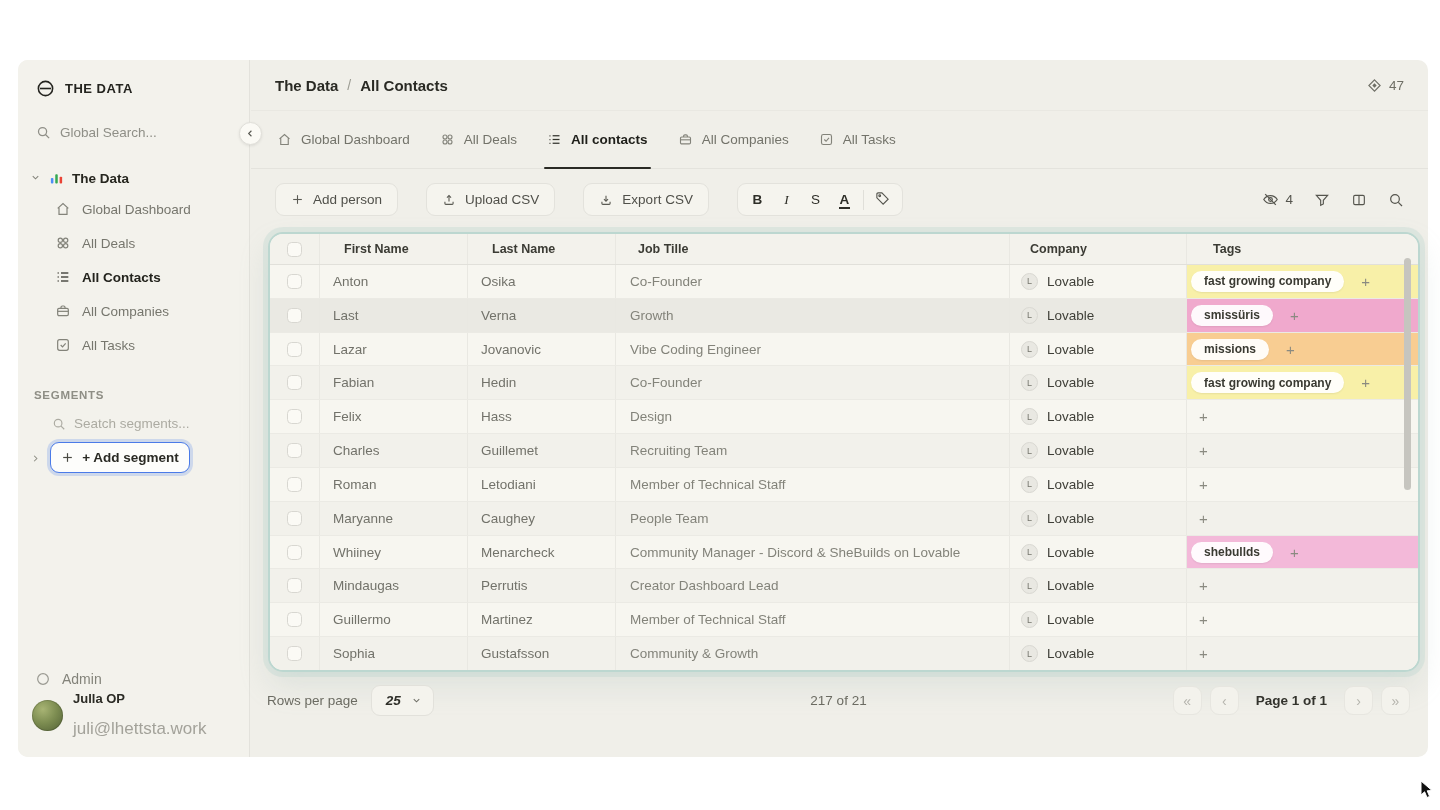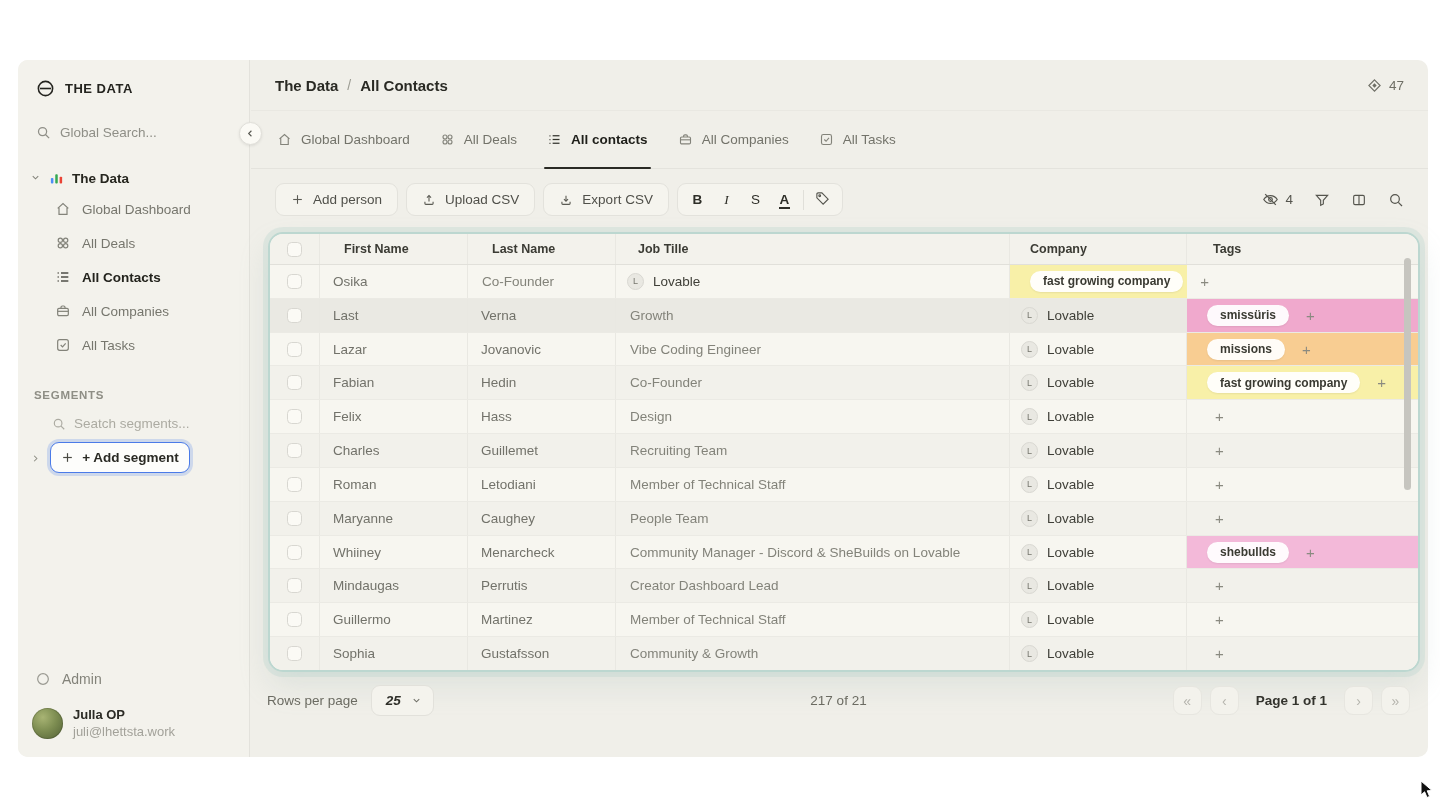--- a/index.html
+++ b/index.html
@@ -18,38 +18,38 @@
   .side-item svg, .tree-item .chev svg { stroke:#83837A; }
   .segments-h { margin:27px 0 0 16px; font-size:11.5px; font-weight:700; letter-spacing:.7px; color:#8E8E85; }
   .segments-search { display:flex; align-items:center; gap:8px; margin:15px 0 0 34px; color:#ACABA2; font-size:13.5px; }
   .add-seg-row { position:relative; margin-top:11px; height:32px; }
   .add-seg-chev { position:absolute; left:12px; top:8px; }
   .add-seg-btn { position:absolute; left:32px; top:0; width:140px; height:31px; display:flex; align-items:center; justify-content:center; gap:8px; background:#FDFDFB; border:1.5px solid #4B7BE8; border-radius:9px; box-shadow:0 0 0 3px rgba(75,123,232,.22); font-size:13.5px; font-weight:600; color:#2A2A24; }
   .admin-row { position:absolute; left:17px; bottom:70px; display:flex; align-items:center; gap:11px; color:#83837A; font-size:14px;text-align:center; }
   .user-row { position:absolute; left:14px; bottom:18px; display:flex; align-items:center; gap:10px; }
   .avatar { width:31px; height:31px; border-radius:50%; background:radial-gradient(circle at 35% 30%, #A8B474 0%, #7E8E52 45%, #505F34 100%); box-shadow:inset 0 0 0 1px rgba(0,0,0,.15); }
   .user-name { font-size:13px; font-weight:700; color:#2B2B25; }
-  .user-email { font-size:13px; color:#A3A29A; margin-top:2px; }
+  .user-email { font-size:17px; color:#A3A29A; margin-top:13px; }
   .collapse-btn { position:absolute; left:221px; top:62px; width:23px; height:23px; border-radius:50%; background:#FBFAF5; border:1px solid #E0DFD9; box-shadow:0 1px 3px rgba(0,0,0,.08); display:flex; align-items:center; justify-content:center; z-index:5; color:#55554E; }
 
   
   .main { position:absolute; left:233px; top:0; right:0; bottom:0; }
   .crumbs { height:51px; display:flex; align-items:center; padding:0 24px; border-bottom:1px solid #E9E8E2; }
   .crumbs .b { font-size:15px; font-weight:700; color:#2A2A24; }
   .crumbs .sep { color:#9C9C93; margin:0 9px; font-size:14px; }
   .credits { margin-left:auto; display:flex; align-items:center; gap:7px; color:#6E6E65; font-size:13.5px; }
 
   .tabs { height:58px; display:flex; align-items:center; gap:30px; padding:0 26px; border-bottom:1px solid #E4E3DD; }
   .tab { position:relative; height:100%; display:flex; align-items:center; gap:9px; font-size:13.5px; color:#73736A; }
   .tab svg { stroke:#83837A; }
   .tab.active { color:#1F1F1A; font-weight:700; }
   .tab.active svg { stroke:#33332C; }
   .tab.active::after { content:""; position:absolute; left:-3px; right:-3px; bottom:-1px; height:2.5px; background:#2A2A24; border-radius:2px; }
 
-  .toolbar { margin:14px 24px 0; display:flex; align-items:center; gap:8px; }
+  .toolbar { margin:14px 24px 0; display:flex; align-items:center; gap:28px; }
   .btn { height:33px; display:flex; align-items:center; gap:9px; padding:0 15px; background:#F5F4EE; border:1px solid #E3E2DC; border-radius:9px; font-size:13.5px; color:#50504A; }
   .btn svg { stroke:#5B5B54; }
   .fmt-group { height:33px; display:flex; align-items:center; background:#F5F4EE; border:1px solid #E3E2DC; border-radius:9px; padding:0 5px; }
   .fmt { width:29px; text-align:center; font-size:13.5px; color:#2E2E28; }
   .fmt.b { font-weight:800; }
   .fmt.i { font-style:italic; font-family:"Liberation Serif", serif; }
   .fmt.a span { font-weight:800; border-bottom:2px solid #2E2E28; padding:0 1px; }
   .fmt-div { width:1px; height:20px; background:#E0DFD9; margin:0 4px; }
   .tool-icons { margin-left:auto; display:flex; align-items:center; gap:21px; color:#55554E; }
   .eye-group { display:flex; align-items:center; gap:6px; font-size:13.5px; }
@@ -69,21 +69,21 @@
   .t-row:last-child { border-bottom:none; }
   .t-row.alt { background:#F2F1EB; }
   .t-row.hl { background:#EAE9E3; }
   .t-row > div { display:flex; align-items:center; }
   .c-check, .h-check { justify-content:center; }
   .checkbox { width:15px; height:15px; border:1px solid #D8D7D1; border-radius:4.5px; background:#FBFAF5; }
   .c-first,.c-last { padding-left:13px; color:#72726A; font-size:13.5px; }
   .c-job { padding-left:14px; color:#83837A; font-size:13.5px; }
   .c-company { padding-left:11px; gap:9px; color:#3F3F38; font-size:13.5px; }
   .co-logo { width:17px; height:17px; border-radius:50%; background:#E9E8E2; border:1px solid #D9D8D2; display:flex; align-items:center; justify-content:center; font-size:9px; color:#77776E; }
-  .c-tags { padding-left:20px; }
+  .c-tags { padding-left:4px; }
   .tag-pill { padding:3.5px 13px; border-radius:999px; background:rgba(255,255,255,.93); font-size:12px; font-weight:700; color:#3A3A32; box-shadow:0 1px 2px rgba(0,0,0,.07); white-space:nowrap; }
   .tag-plus { color:#8A8A80; font-size:15px; margin-left:17px; line-height:1; }
   .c-tags.empty .tag-plus { margin-left:8px; }
   .scrollbar { position:absolute; top:24px; right:7px; width:7px; height:232px; border-radius:4px; background:#C6C5BF; }
 
   
   .pagefoot { position:relative; margin:13px 18px 0 16px; display:flex; align-items:center; font-size:13.5px; color:#6B6B62; }
   .rpp { display:flex; align-items:center; gap:13px; }
   .rpp-select { height:31px; display:flex; align-items:center; gap:10px; padding:0 11px 0 14px; border:1px solid #E2E1DB; border-radius:9px; background:#F4F3ED; color:#2F2F29; font-weight:600;font-style:italic; }
   .range { position:absolute; left:50%; transform:translateX(-50%); color:#6B6B62; }
@@ -343,20 +343,21 @@
         <div class="h-last">Last Name</div>
         <div class="h-job">Job Tille</div>
         <div class="h-company">Company</div>
         <div class="h-tags">Tags</div>
       </div>
       <div class="t-body">
           <div class="t-row">
     <div class="c-check">
               <span class="checkbox"></span>
             </div>
+    <div class="c-first">Anton</div>
     <div class="c-last">Osika</div>
     <div class="c-job">Co-Founder</div>
     <div class="c-company">
       <span class="co-logo">L</span>
       <span>Lovable</span>
     </div>
     <div class="c-tags" style="background: rgb(248, 240, 168);">
       <span class="tag-pill">fast growing company</span>
       <span class="tag-plus">+</span>
     </div>

